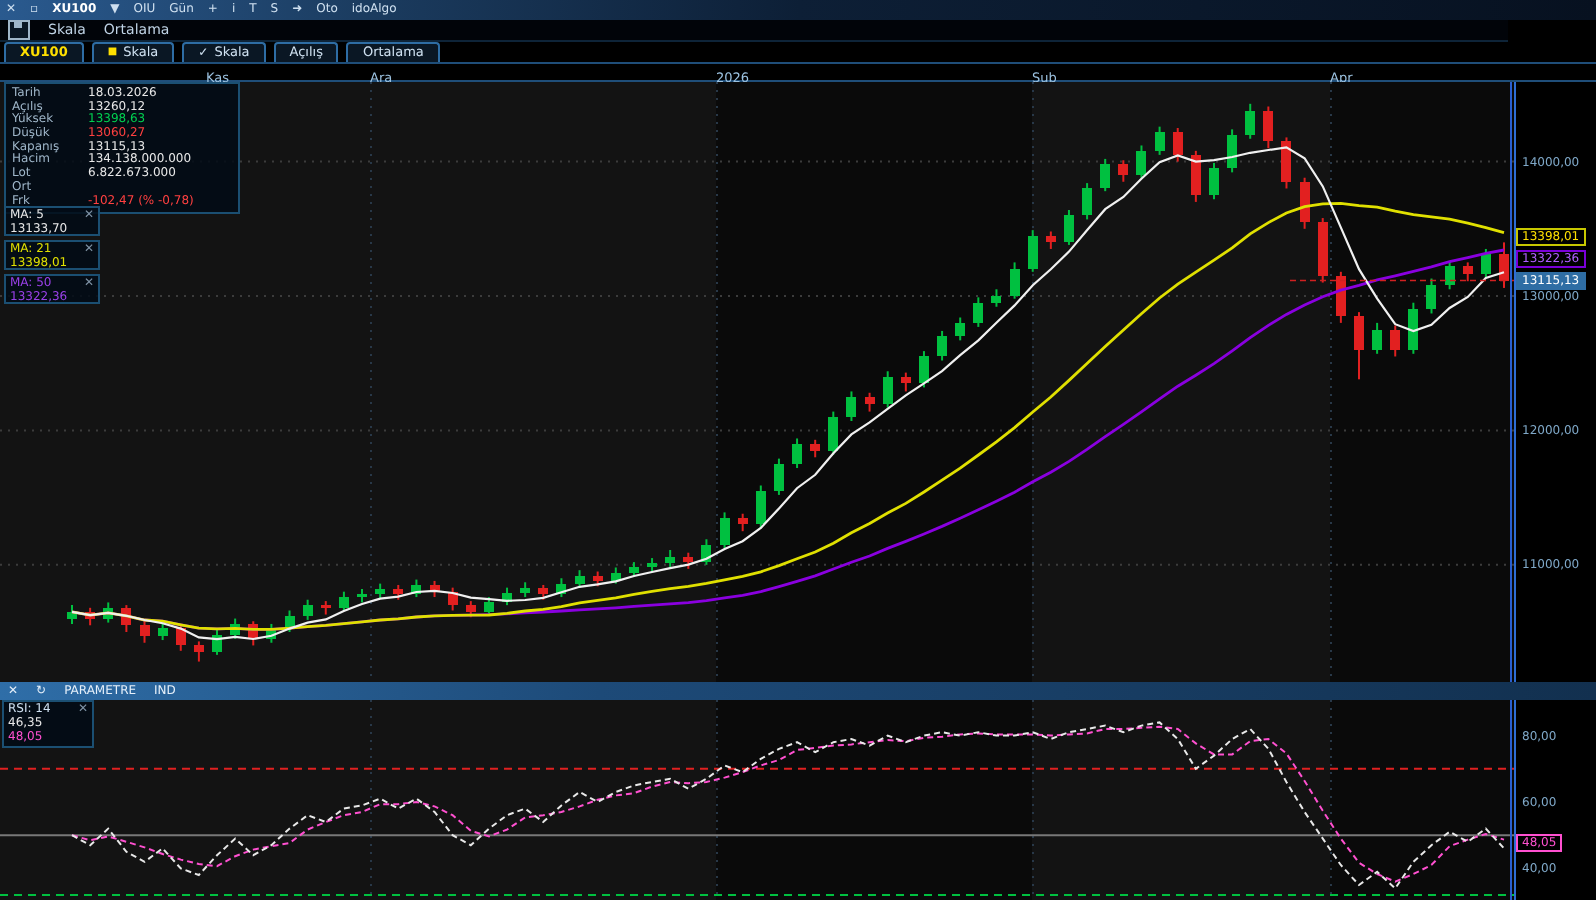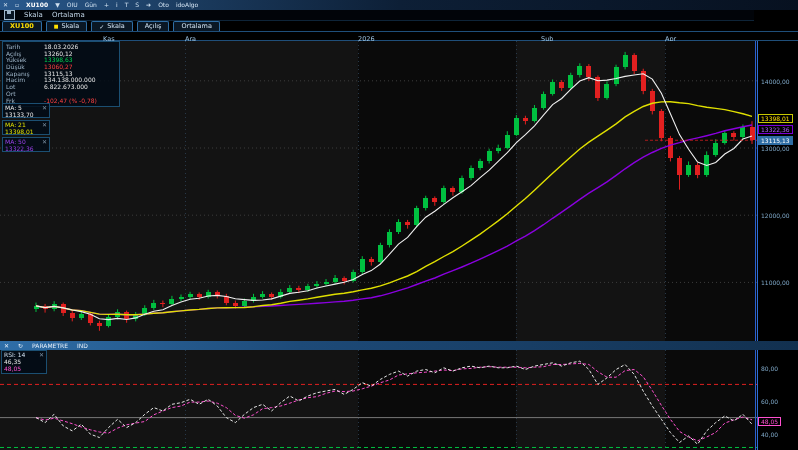--- a/index.html
+++ b/index.html
@@ -97,21 +97,21 @@
     </div>
     <div class="tab">
       <span>Ortalama</span>
     </div>
   </div>
 
 <div id="monthsband" class="abs">
     <span class="month-label" style="left: 103px;">Kas</span>
     <span class="month-label" style="left: 185px;">Ara</span>
     <span class="month-label" style="left: 358px;">2026</span>
-    <span class="month-label" style="left: 516px; margin-left: 25px;">Şub</span>
+    <span class="month-label" style="left: 516px;">Şub</span>
     <span class="month-label" style="left: 665px;">Apr</span>
   </div>
 
 <div id="pricewrap" class="abs">
   <svg id="price-svg" width="798" height="300">
       <rect x="0" y="0" width="185" height="300" fill="#131313"></rect>
       <rect x="185" y="0" width="173" height="300" fill="#131313"></rect>
       <rect x="358" y="0" width="158" height="300" fill="#0a0a0a"></rect>
       <rect x="516" y="0" width="149" height="300" fill="#131313"></rect>
       <rect x="665" y="0" width="92" height="300" fill="#0a0a0a"></rect>

